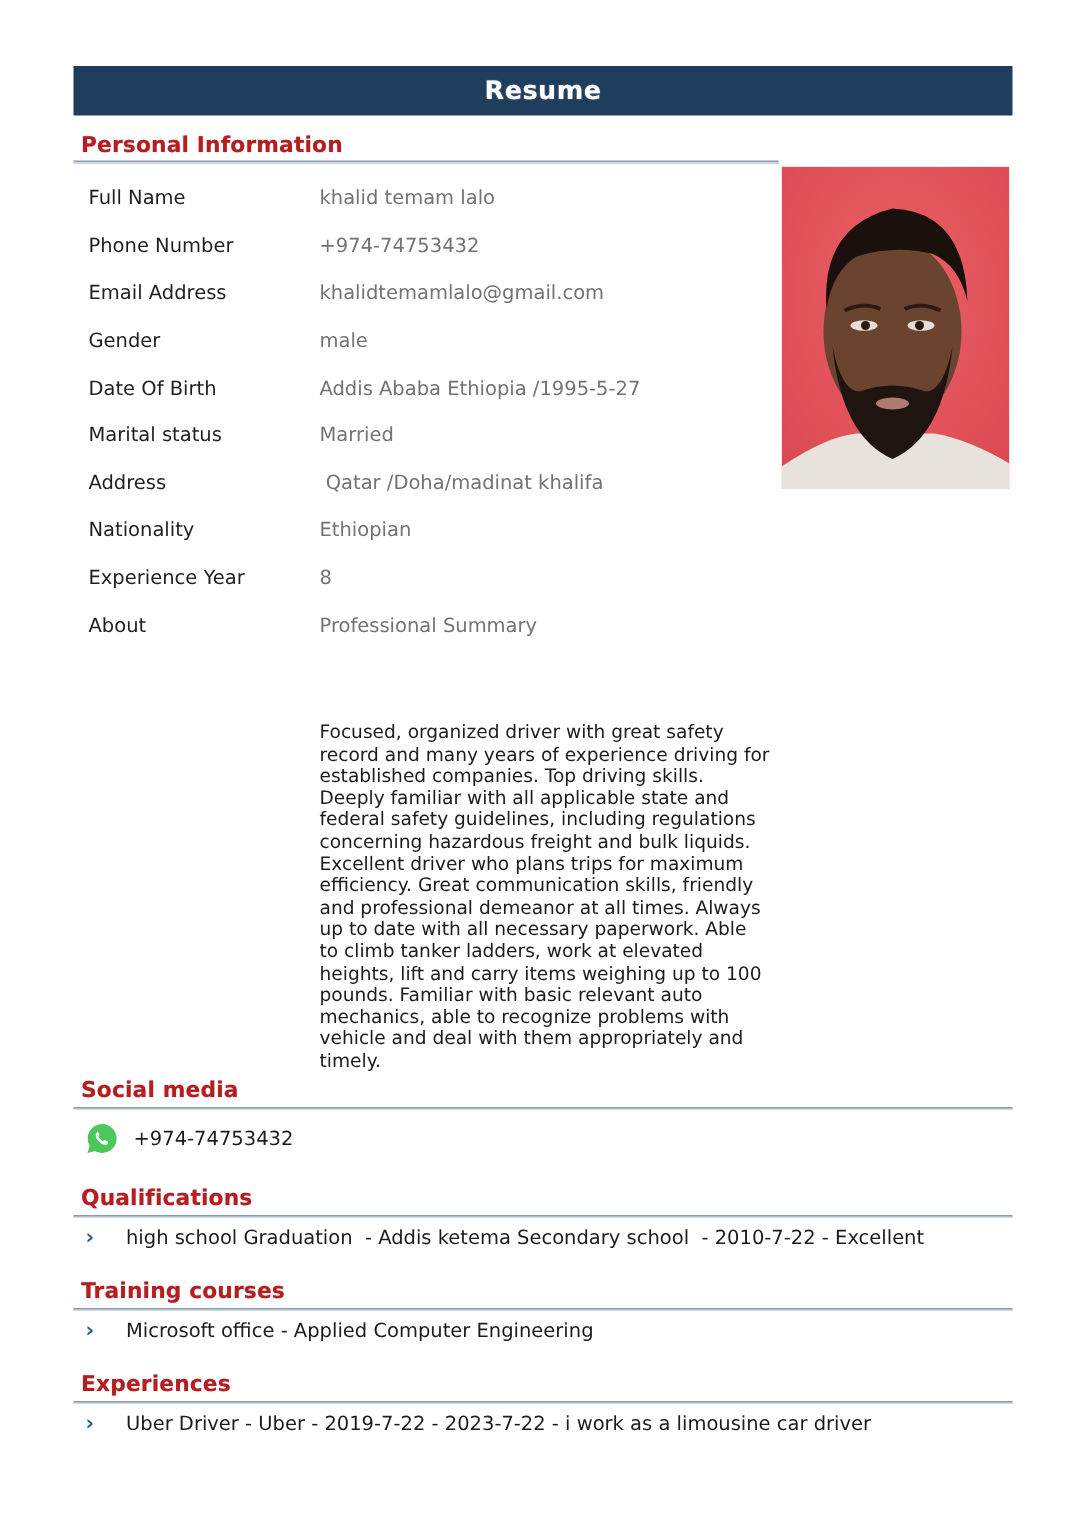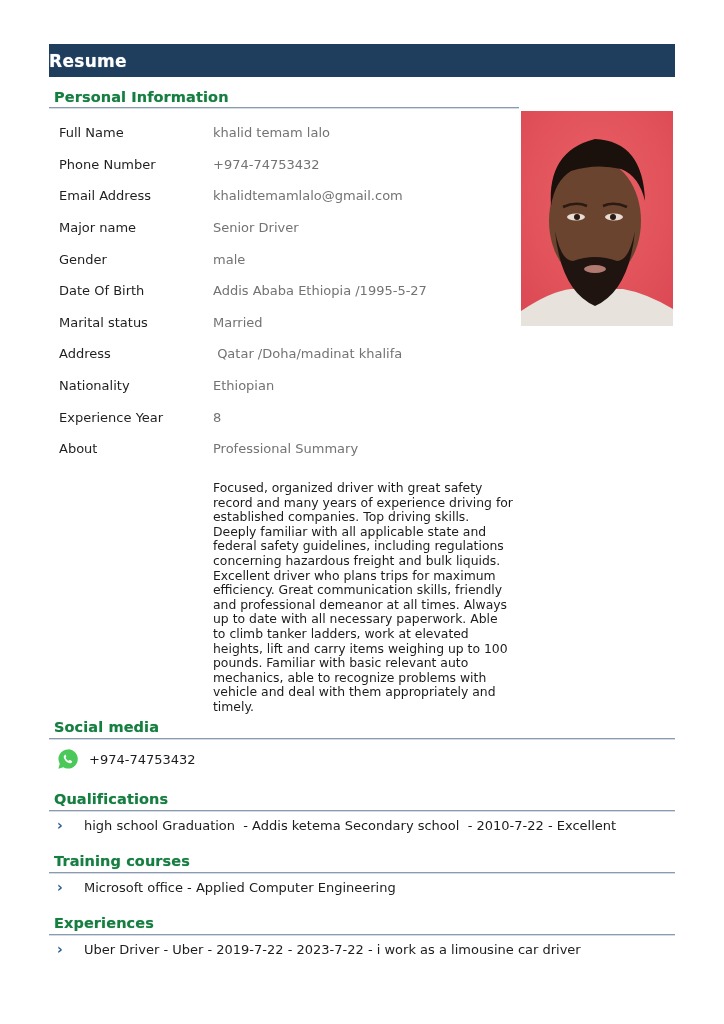--- a/index.html
+++ b/index.html
@@ -1,24 +1,24 @@
 <!DOCTYPE html>
 <html><head>
 <meta charset="utf-8">
 <style>
   html, body { margin: 0; padding: 0; background: #ffffff; }
   body { width: 724px; height: 1024px; position: relative; overflow: hidden;
          font-family: "DejaVu Sans", sans-serif; color: #1a1a1a; }
   .page { position: absolute; left: 49px; top: 44px; width: 626px; }
-  .banner { height: 33px; background: #1f3d5c; color: #ffffff; 
+  .banner { height: 33px; background: #1f3d5c; color: #ffffff; text-align: center;
             font-family: "DejaVu Sans", sans-serif; font-weight: bold; font-size: 17px;
             line-height: 34px; letter-spacing: 0.3px;
             text-shadow: 0 0 1px #8fa6bf; }
   .section-title { font-family: "DejaVu Sans", sans-serif; font-weight: bold; font-size: 14.5px;
-                   color: #15803d; letter-spacing: 0.1px; padding-left: 5px;
+                   color: #b91c1c; letter-spacing: 0.1px; padding-left: 5px;
                    text-shadow: 0 0 1px #9fb0c2; }
   .rule { height: 1px; background: #8a9bb0; border-bottom: 1px solid #d4dbe3; }
   .pi-head { position: absolute; top: 43px; left: 0; width: 470px; }
   .pi-head .section-title { height: 20px; line-height: 20px; }
   .photo { position: absolute; left: 472px; top: 67px; width: 152px; height: 215px; overflow: hidden; }
   .rows { position: absolute; left: 0; top: 73px; width: 470px; }
   .row { display: flex; height: 31.6px; align-items: center; font-size: 13px; }
   .row .label { width: 154px; padding-left: 10px; color: #1f1f1f; }
   .row .value { flex: 1; color: #737373; }
   .summary { position: absolute; left: 164px; top: 422px; width: 300px; font-size: 12.4px;
@@ -45,24 +45,20 @@
         <span class="label">Full Name</span>
         <span class="value">khalid temam lalo</span>
       </div>
     <div class="row">
         <span class="label">Phone Number</span>
         <span class="value">+974-74753432</span>
       </div>
     <div class="row">
         <span class="label">Email Address</span>
         <span class="value">khalidtemamlalo@gmail.com</span>
-      </div>
-    <div class="row">
-        <span class="label">Major name</span>
-        <span class="value">Senior Driver</span>
       </div>
     <div class="row">
         <span class="label">Gender</span>
         <span class="value">male</span>
       </div>
     <div class="row">
         <span class="label">Date Of Birth</span>
         <span class="value">Addis Ababa Ethiopia /1995-5-27</span>
       </div>
     <div class="row">

